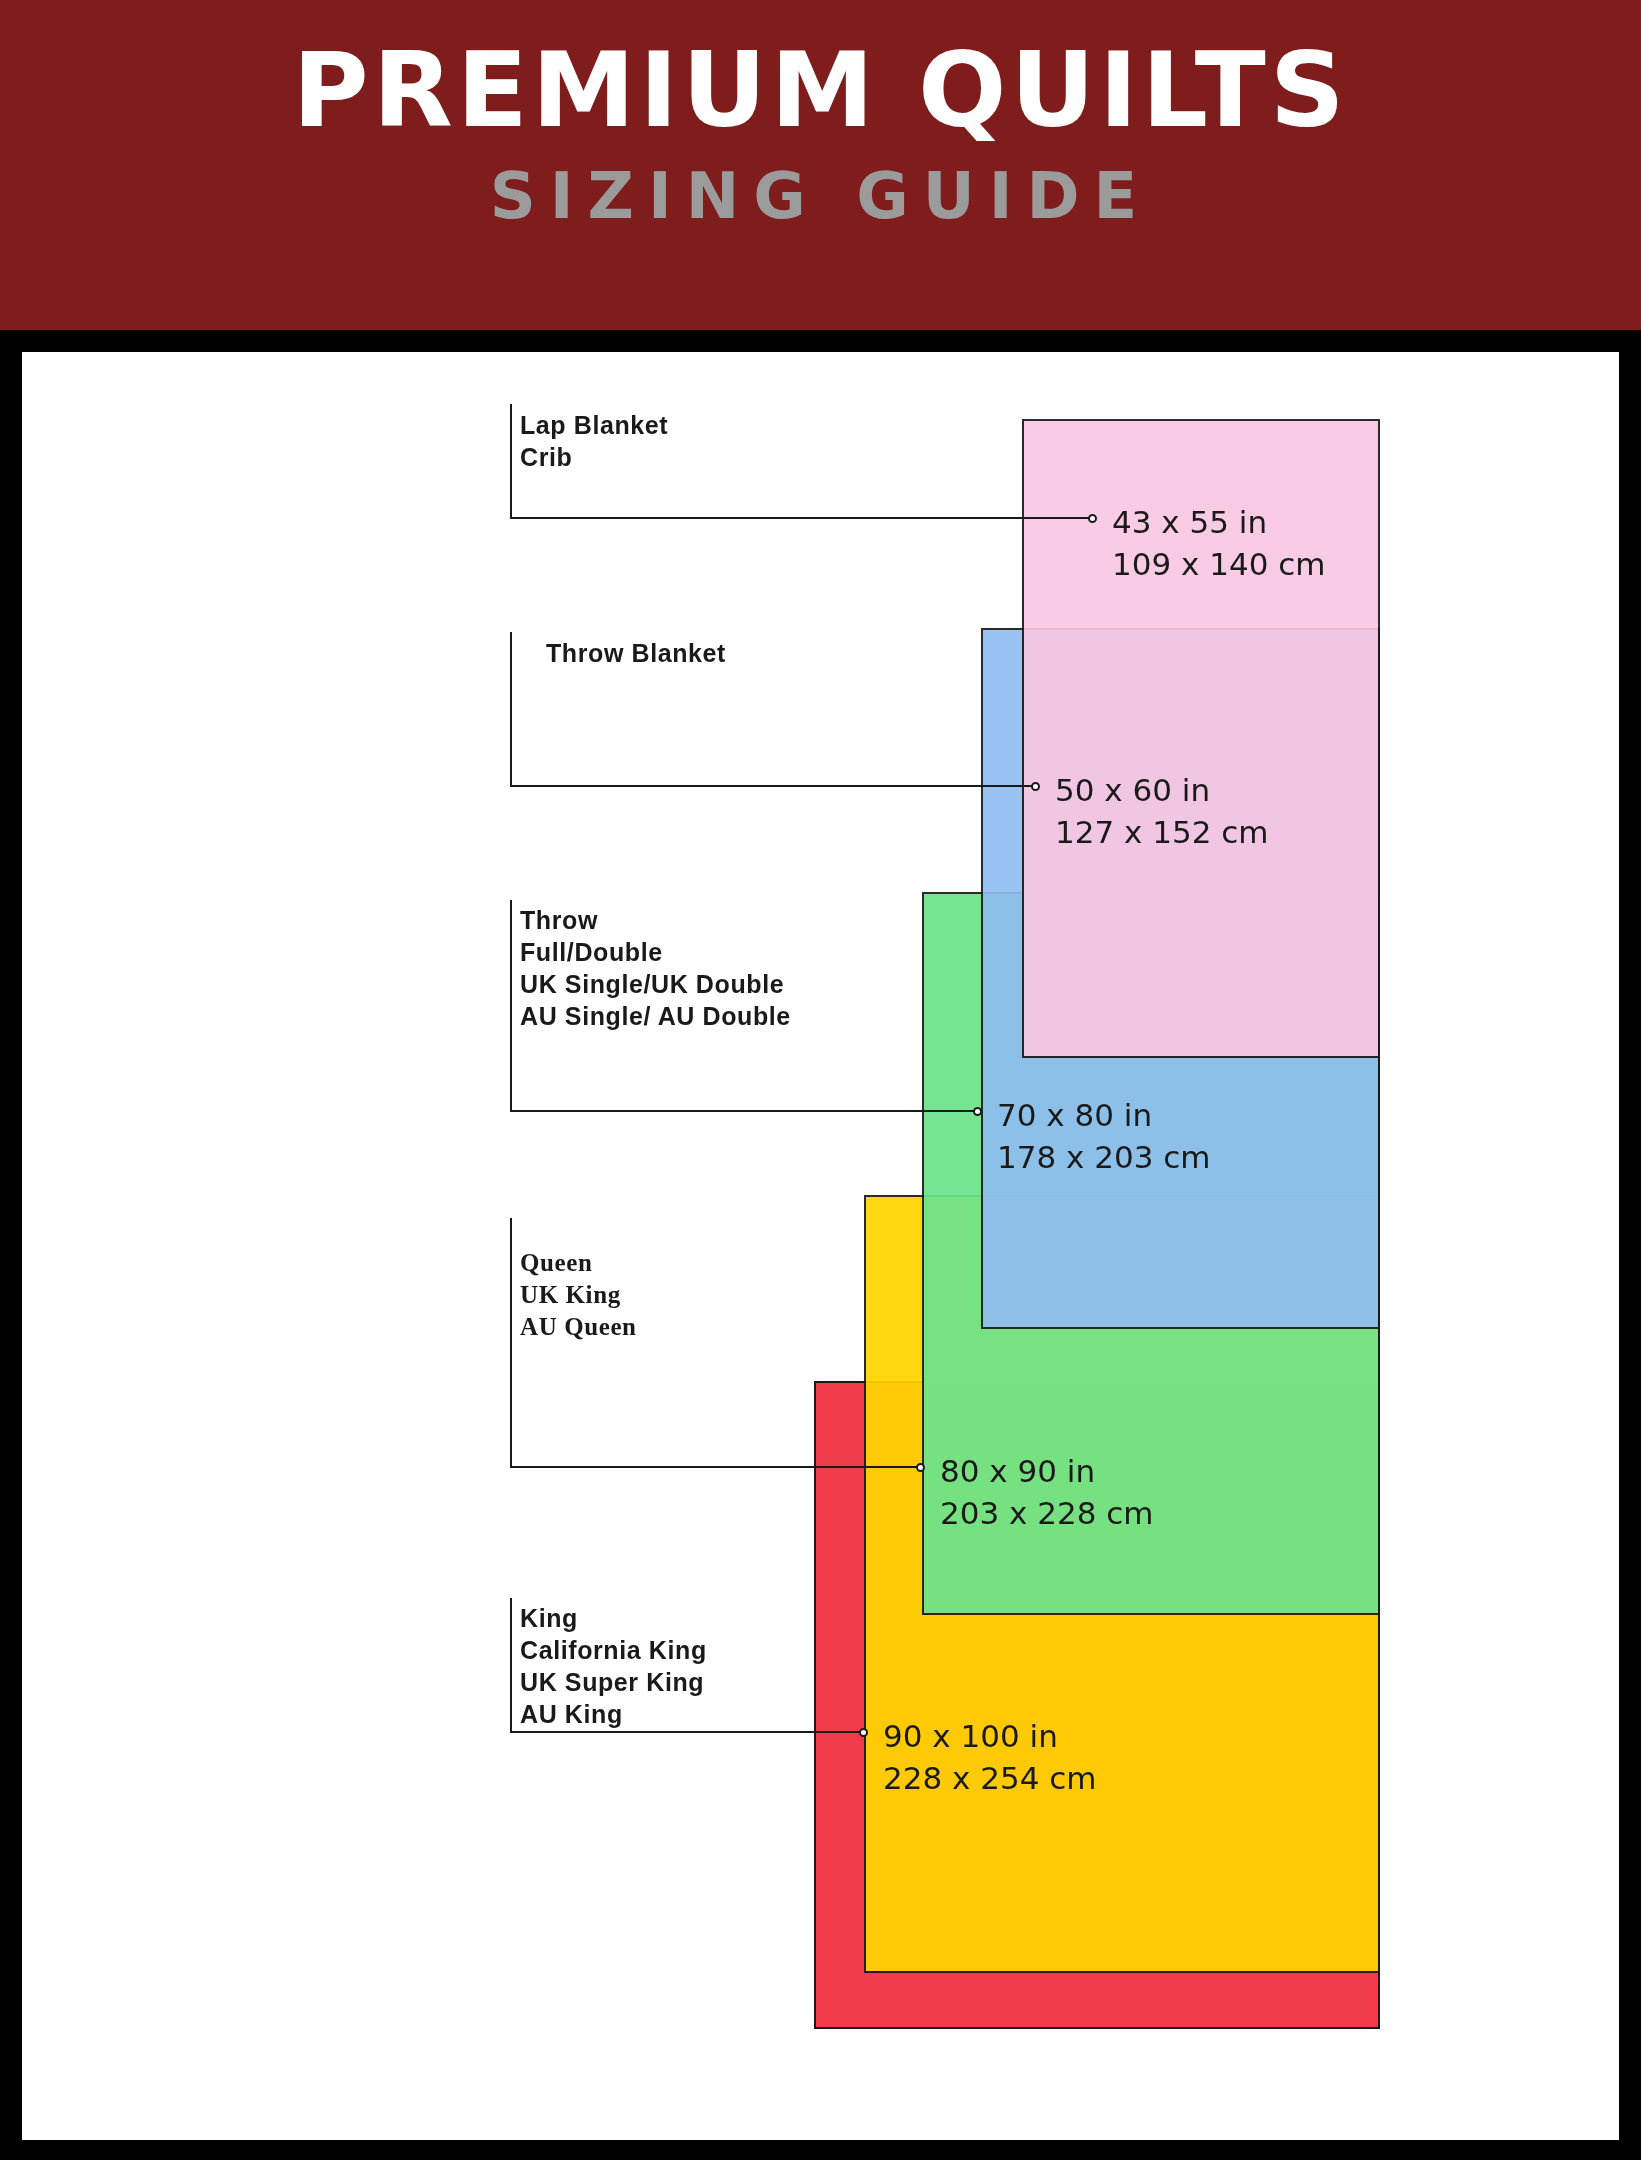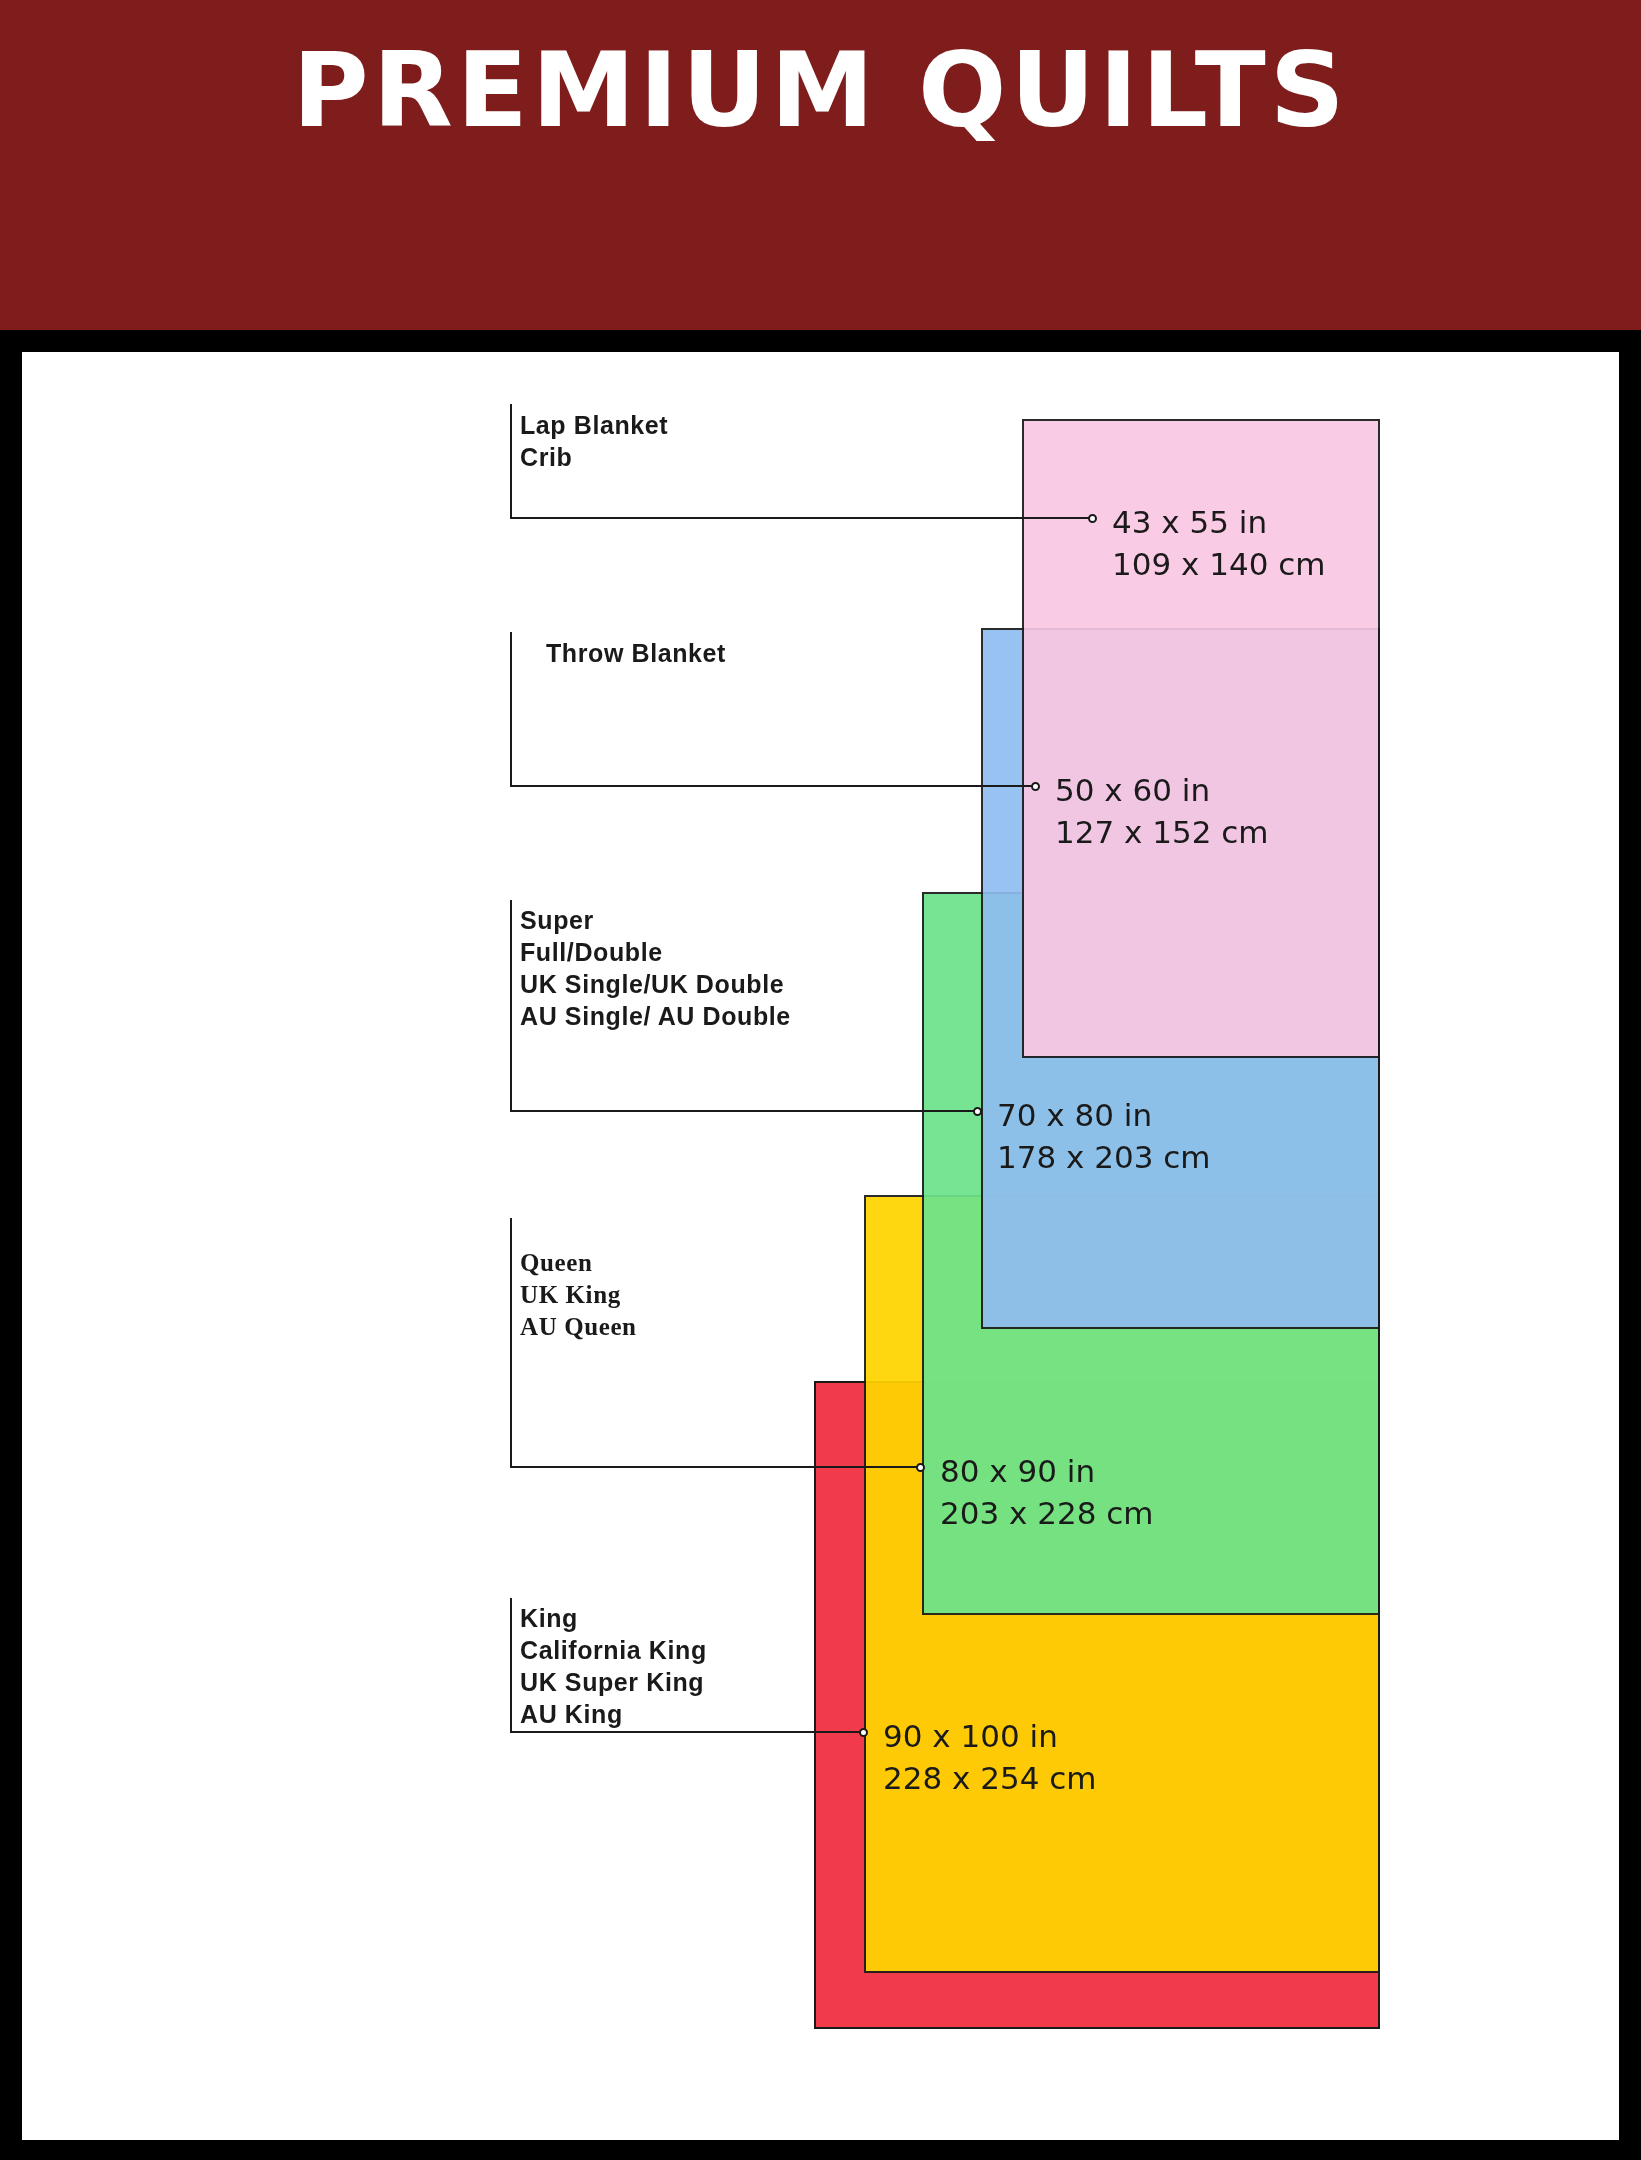--- a/index.html
+++ b/index.html
@@ -107,20 +107,21 @@
     border-radius: 50%;
     background: #ffffff;
     box-sizing: border-box;
   }
 </style>
 </head>
 <body>
 
 <div id="header">
   <div id="title">PREMIUM QUILTS</div>
+  <div id="subtitle">SIZING GUIDE</div>
 </div>
 
 <div id="card">
   <div id="chart">
 
     <div class="quilt-rect" style="left:792px; top:1029px; width:566px; height:648px; background:#f23b4a;"></div>
 
     <div class="quilt-rect" style="left:842px; top:843px; width:516px; height:778px; background:#ffd500; opacity:0.93;"></div>
 
     <div class="quilt-rect" style="left:900px; top:540px; width:458px; height:723px; background:#6ce38b; opacity:0.93;"></div>
@@ -146,21 +147,21 @@
     </div>
     <div class="leader-v" style="left:488px; top:280px; height:155px;"></div>
     <div class="leader-h" style="left:488px; top:433px; width:525px;"></div>
     <div class="leader-dot" style="left:1009px; top:430px;"></div>
     <div class="dim-block" style="left:1033px; top:418px;">
       <div>50 x 60 in</div>
       <div>127 x 152 cm</div>
     </div>
 
     <div class="label-block" style="left:498px; top:552px;">
-      <div>Super</div>
+      <div>Throw</div>
       <div>Full/Double</div>
       <div>UK Single/UK Double</div>
       <div>AU Single/ AU Double</div>
     </div>
     <div class="leader-v" style="left:488px; top:548px; height:212px;"></div>
     <div class="leader-h" style="left:488px; top:758px; width:467px;"></div>
     <div class="leader-dot" style="left:951px; top:755px;"></div>
     <div class="dim-block" style="left:975px; top:743px;">
       <div>70 x 80 in</div>
       <div>178 x 203 cm</div>

